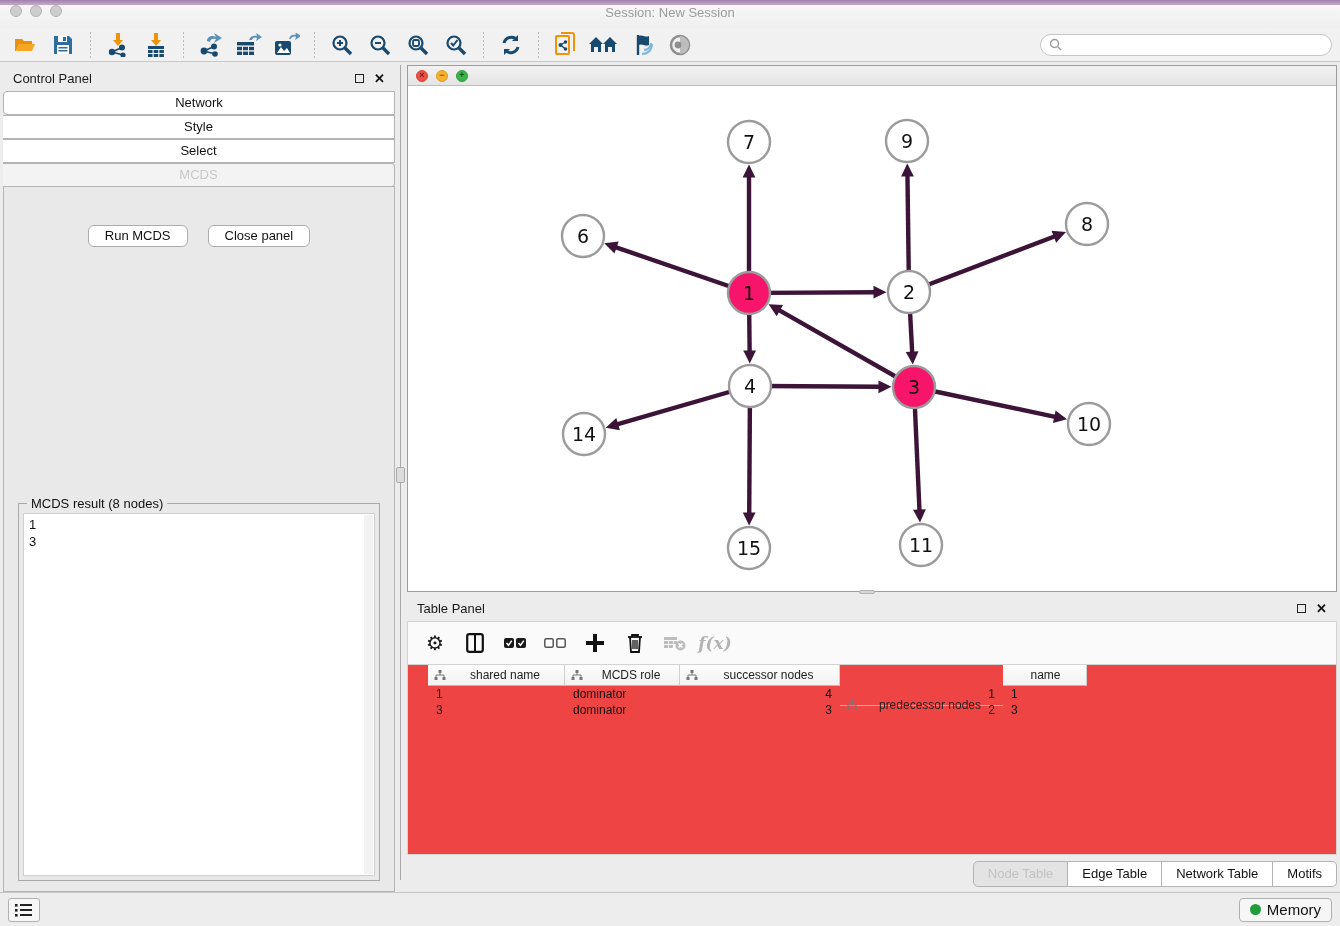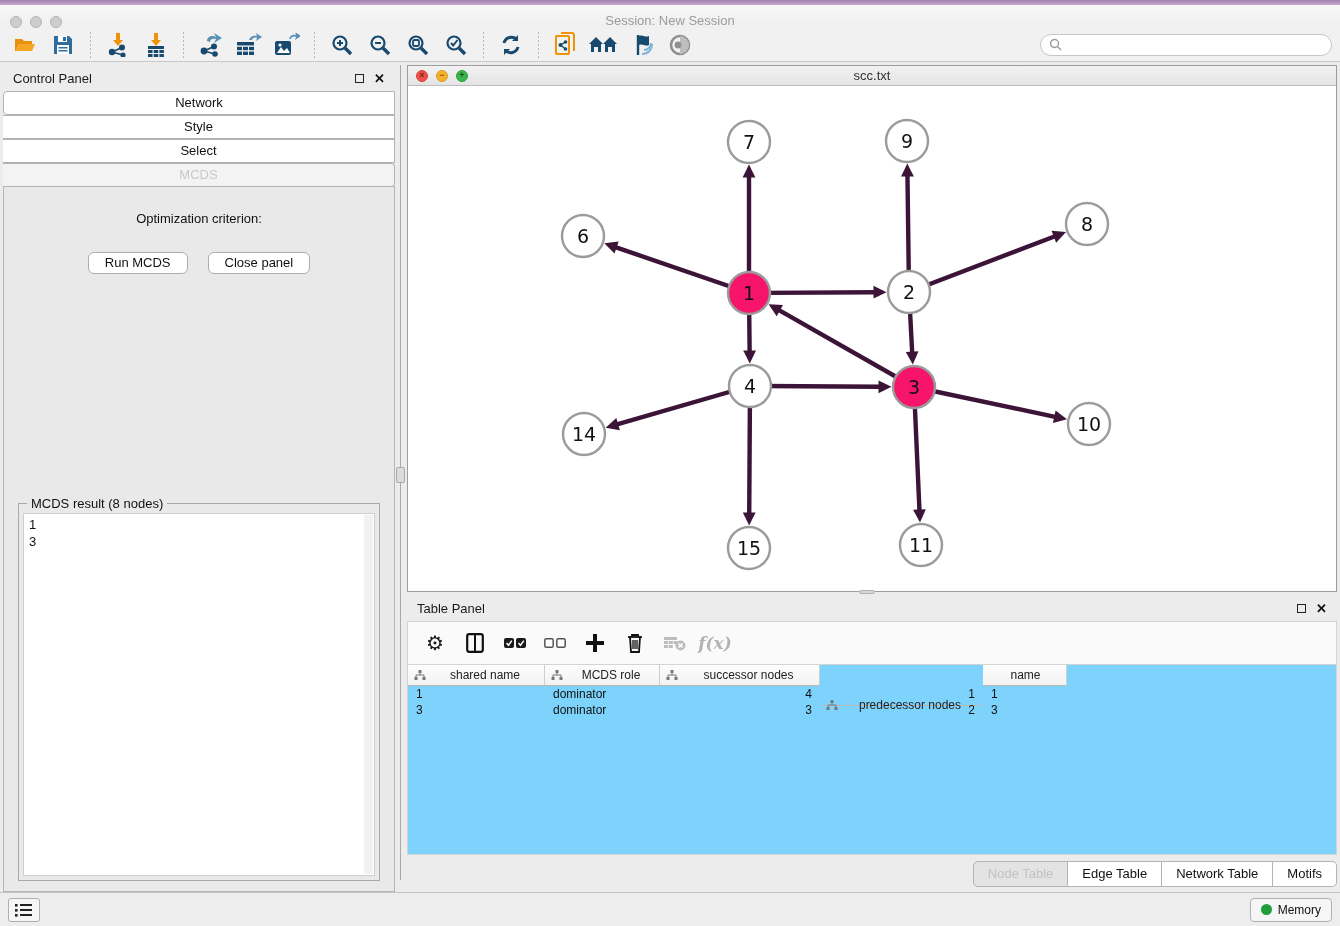--- a/index.html
+++ b/index.html
@@ -2,21 +2,21 @@
 <html><head>
 <meta charset="utf-8">
 <style>
   * { margin:0; padding:0; box-sizing:border-box; }
   html,body { width:1340px; height:926px; overflow:hidden;
     font-family:"Liberation Sans", sans-serif; background:#ececec; }
 
   
   .top-strip { height:5px; background:linear-gradient(#a27fae,#c7abce); }
   .titlebar { height:23px; background:linear-gradient(#f7f7f7,#efefef);
-    display:flex; align-items:flex-end; position:relative; }
+    display:flex; align-items:flex-start; position:relative; }
   .lights { display:flex; gap:8px; margin-left:10px; }
   .light { width:12px; height:12px; border-radius:50%; background:#cdcdcd;
     border:1px solid #b4b4b4; }
   .win-title { position:absolute; left:0; right:0; text-align:center;
     font-size:13px; color:#9b9b9b; }
 
   .toolbar { height:34px; background:#f1f1f1; border-bottom:1px solid #c9c9c9;
     display:flex; align-items:center; padding:0 8px; gap:4px; }
   .tbtn { width:34px; height:28px; display:flex; align-items:center;
     justify-content:center; background:transparent; border:none; cursor:default; }
@@ -90,22 +90,22 @@
     background:#d6d6d6; border:1px solid #b3b3b3; border-radius:2px; }
 
   
   .table-panel { flex:1; display:flex; flex-direction:column; min-height:0; }
   .tp-toolbar { height:44px; background:#fafafa; border:1px solid #d3d3d3;
     display:flex; align-items:center; padding:0 14px; gap:14px; }
   .tp-ic { display:flex; align-items:center; justify-content:center; width:26px; height:30px;
     background:none; border:none; }
   .gear-glyph { font-size:20px; color:#1a1a1a; line-height:1; }
   .fx { font-family:"DejaVu Serif", serif; font-style:italic; font-size:17px; color:#b3b3b3;font-weight:bold; }
-  .tp-table-wrap { flex:1; background:#7dd3fc; border:1px solid #d3d3d3; border-top:none;
-    overflow:hidden; }
+  .tp-table-wrap { flex:1; background:#ef4444; border:1px solid #d3d3d3; border-top:none;
+    overflow:hidden;padding-left:20px; }
   .thead { display:flex; height:21px; }
   .th { display:flex; align-items:center; gap:4px; padding:0 4px 0 6px;
     background:linear-gradient(#fdfdfd,#f2f2f2); border-right:1px solid #cfcfcf;
     border-bottom:1px solid #b9b9b9; font-size:12px; color:#222; }
   .th .th-label { flex:1; text-align:center; }
   .trow { display:flex; height:16px; }
   .td { font-size:12px; color:#111; padding:0 8px; line-height:16px;
     white-space:nowrap; overflow:hidden; }
   .tp-bottom { height:37px; display:flex; align-items:center; justify-content:flex-end;
     background:#ececec; }
@@ -116,21 +116,21 @@
   .btab.active { color:#c2c2c2; background:#e3e3e3; }
 
   
   .statusbar { height:34px; background:#ededed; border-top:1px solid #c6c6c6;
     display:flex; align-items:center; padding:0 8px; }
   .status-left-btn { width:32px; height:24px; background:#f6f6f6;
     border:1px solid #b0b0b0; border-radius:3px; display:flex; align-items:center;
     justify-content:center; }
   .memory-btn { margin-left:auto; height:24px; background:#f6f6f6;
     border:1px solid #b0b0b0; border-radius:4px; display:flex; align-items:center;
-    gap:6px; padding:0 10px; font-size:12px; color:#111; }
+    gap:6px; padding:0 10px; font-size:15px; color:#111; }
   .mem-dot { width:11px; height:11px; border-radius:50%; background:#1f9d3a; }
 
   svg.icon { display:block; }
 </style>
 </head>
 <body>
 
 <div class="top-strip"></div>
 
 <div class="titlebar">
@@ -337,21 +337,20 @@
       <span class="mini-float"></span>
       <span class="mini-close">✕</span>
     </div>
     <div class="cp-tabs">
       <button class="ctab">Network</button>
       <button class="ctab">Style</button>
       <button class="ctab">Select</button>
       <button class="ctab last active">MCDS</button>
     </div>
     <div class="cp-body">
-      <div class="opt-label">Optimization criterion:</div>
       <div class="cp-buttons">
         <button class="cp-btn">Run MCDS</button>
         <button class="cp-btn">Close panel</button>
       </div>
       <div class="result-group">
         <span class="result-legend">MCDS result (8 nodes)</span>
         <div class="result-area">
           <div>1</div>
           <div>3</div>
           <div class="result-scroll"></div>
@@ -365,21 +364,20 @@
     <div class="grip"></div>
   </div>
 
   <div class="right-col">
 
     <div class="net-window">
       <div class="net-titlebar">
         <span class="tl red">×</span>
         <span class="tl yellow">−</span>
         <span class="tl green">+</span>
-        <span class="net-title">scc.txt</span>
       </div>
       <div class="net-canvas">
         <svg width="926" height="501" viewBox="0 0 926 501">
             <g>
               <line x1="341" y1="207" x2="341" y2="89.5" stroke="#3b1438" stroke-width="4.4"></line>
               <polygon points="341,78.5 347.4,91.5 334.6,91.5" fill="#3b1438"></polygon>
             </g>
             <g>
               <line x1="341" y1="207" x2="206.68416662219624" y2="160.87950299677823" stroke="#3b1438" stroke-width="4.4"></line>
               <polygon points="196.280410417893,157.30712887843313 210.65423087365215,155.4759310448827 206.49728644503242,167.5821200826174" fill="#3b1438"></polygon>

